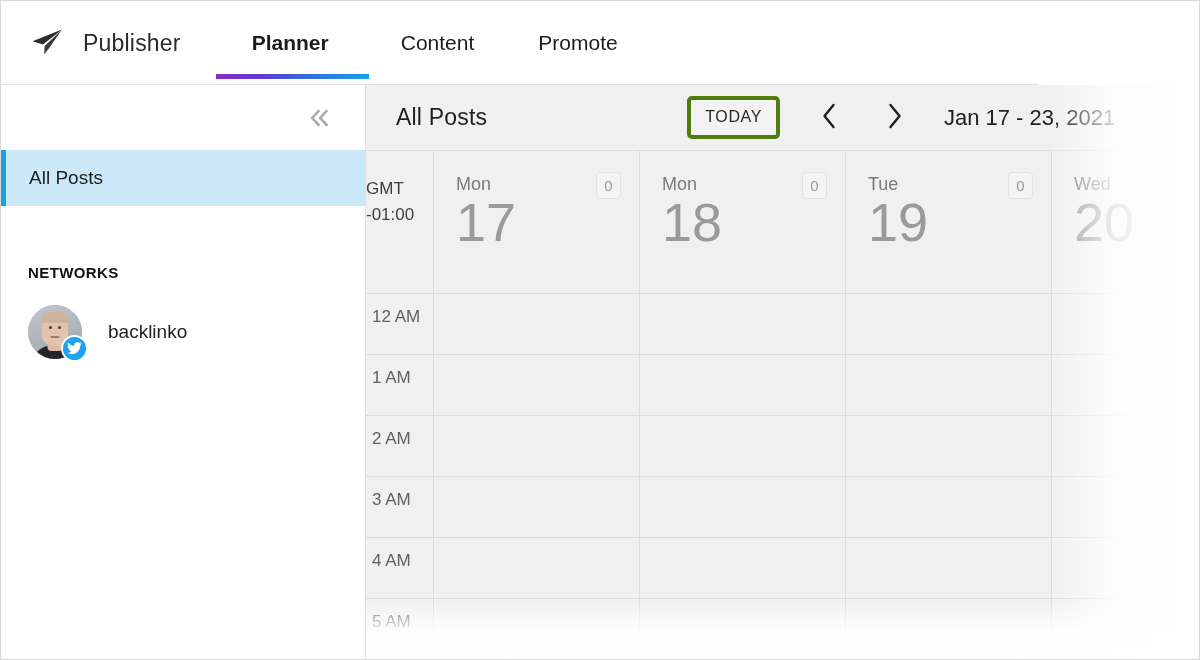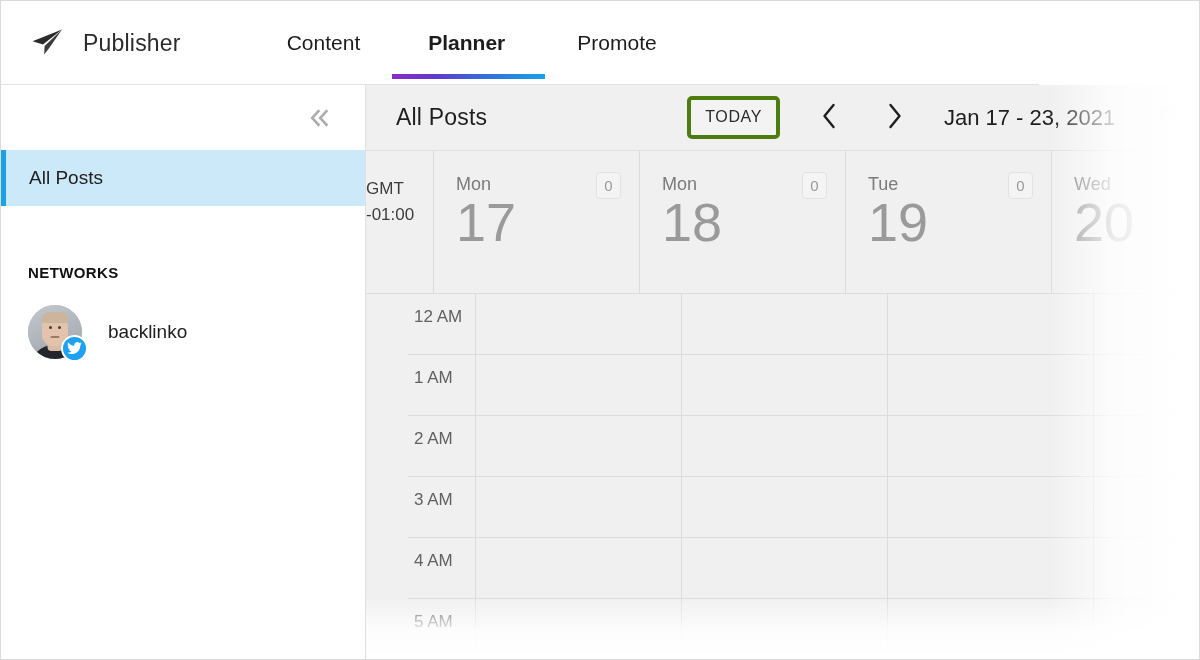--- a/index.html
+++ b/index.html
@@ -25,21 +25,20 @@
   
   .topbar {
     position: absolute;
     top: 0; left: 0;
     width: 1038px;
     height: 84px;
     background: #ffffff;
     border-bottom: 1px solid #e2e2e2;
     display: flex;
     align-items: flex-start;
-    gap: 39px;
   }
 
   .brand {
     display: flex;
     align-items: center;
     height: 84px;
     padding-left: 30px;
     gap: 20px;
   }
   .brand-icon { display: block; width: 32px; height: 30px; }
@@ -350,21 +349,20 @@
     align-items: center;
     justify-content: center;
     font-size: 15px;
     color: #9a9a9a;
   }
 
   
   .time-grid {
     display: flex;
     flex-direction: column;
-    padding-left: 42px;
   }
   .time-row {
     display: flex;
     height: 61px;
     border-bottom: 1px solid #dcdcdc;
   }
   .time-label-cell {
     width: 68px;
     flex: none;
     border-right: 1px solid #dcdcdc;
@@ -408,25 +406,25 @@
       <span class="brand-icon">
         <svg width="32" height="30" viewBox="0 0 32 30" aria-hidden="true">
           <path d="M31 1.5 L1.5 13.2 L12.0 16.6 L31 1.5 Z" fill="#2b2b2b"></path>
           <path d="M31 1.5 L13.6 17.9 L13.2 26.6 L18.0 20.2 L31 1.5 Z" fill="#3b3b3b"></path>
         </svg>
       </span>
       <span class="brand-name">Publisher</span>
     </div>
 
     <div class="navtabs">
+      <div class="navtab first active">
+        <span>Planner</span>
+      </div>
       <div class="navtab">
         <span>Content</span>
-      </div>
-      <div class="navtab first active">
-        <span>Planner</span>
       </div>
       <div class="navtab">
         <span>Promote</span>
       </div>
     </div>
 
   </div>
 
   <div class="bodyrow">
 

